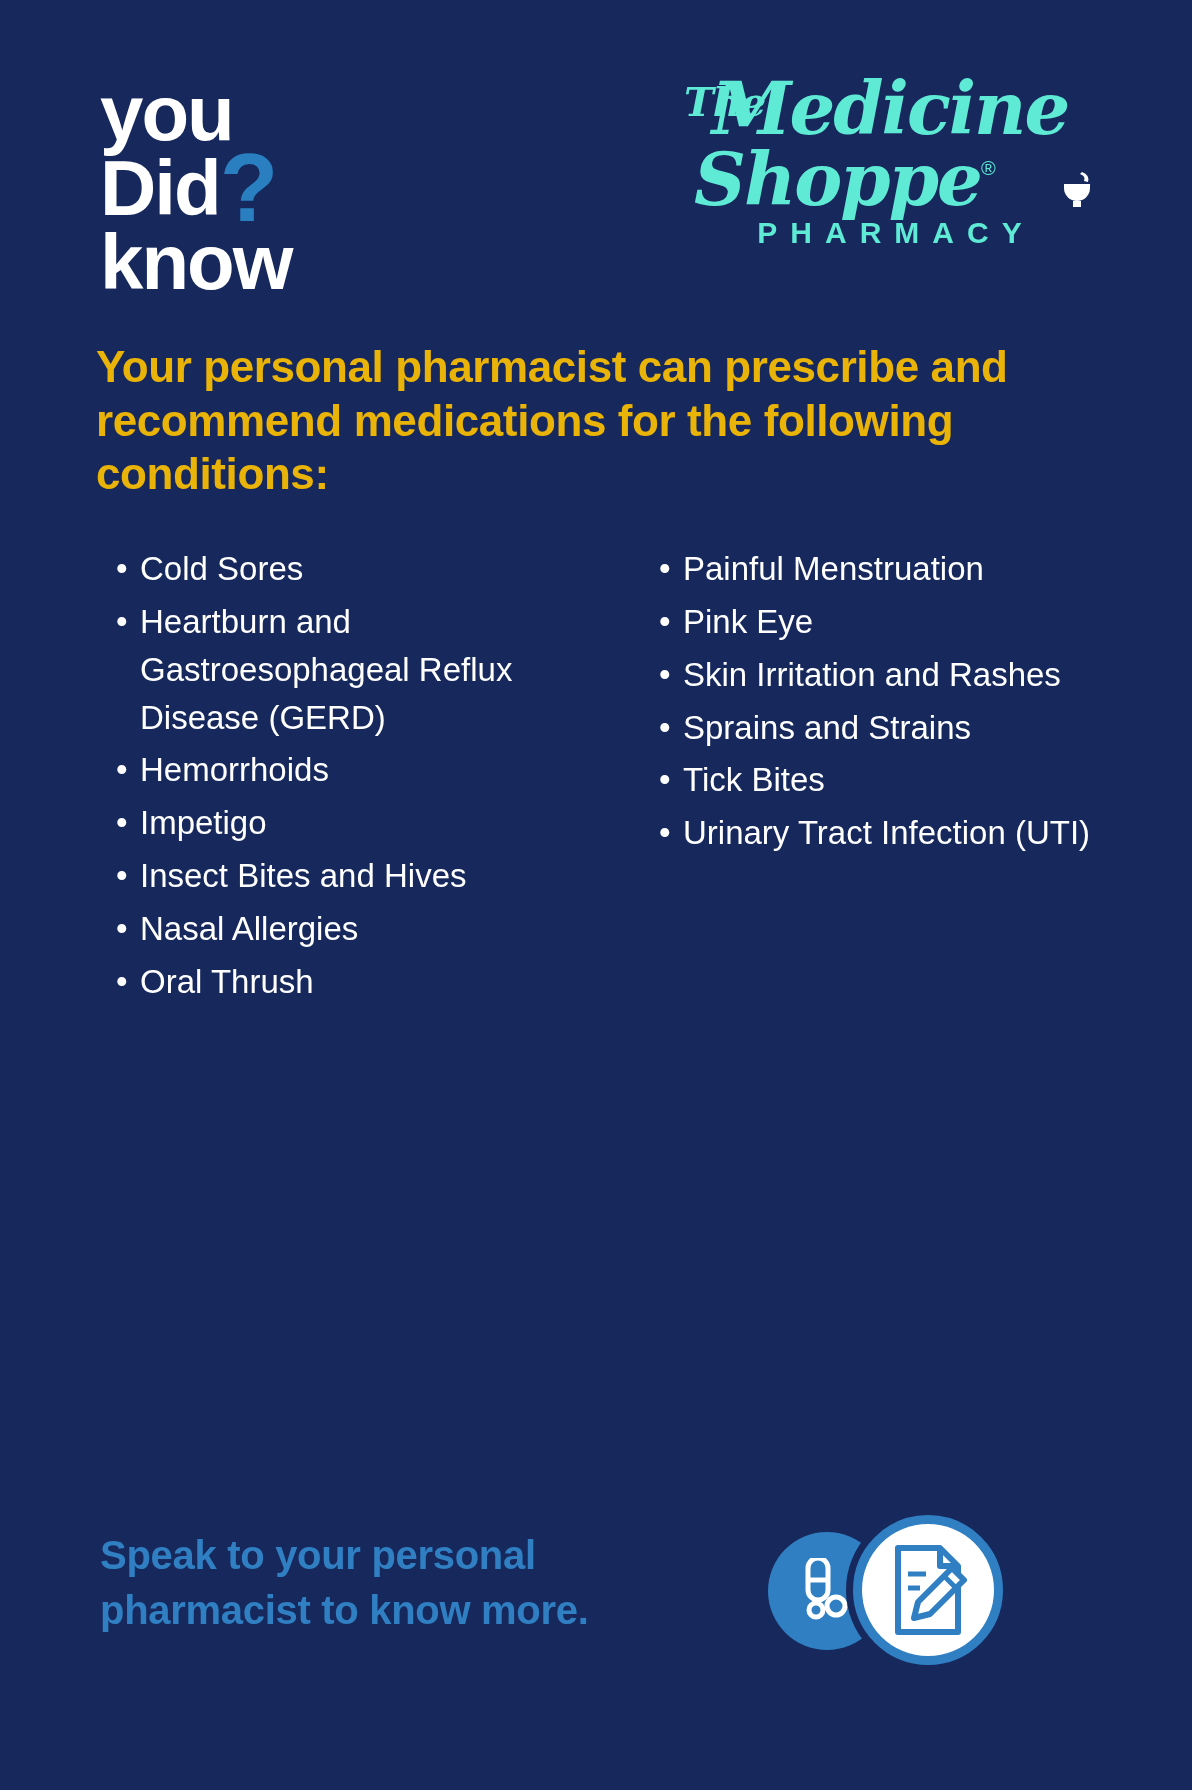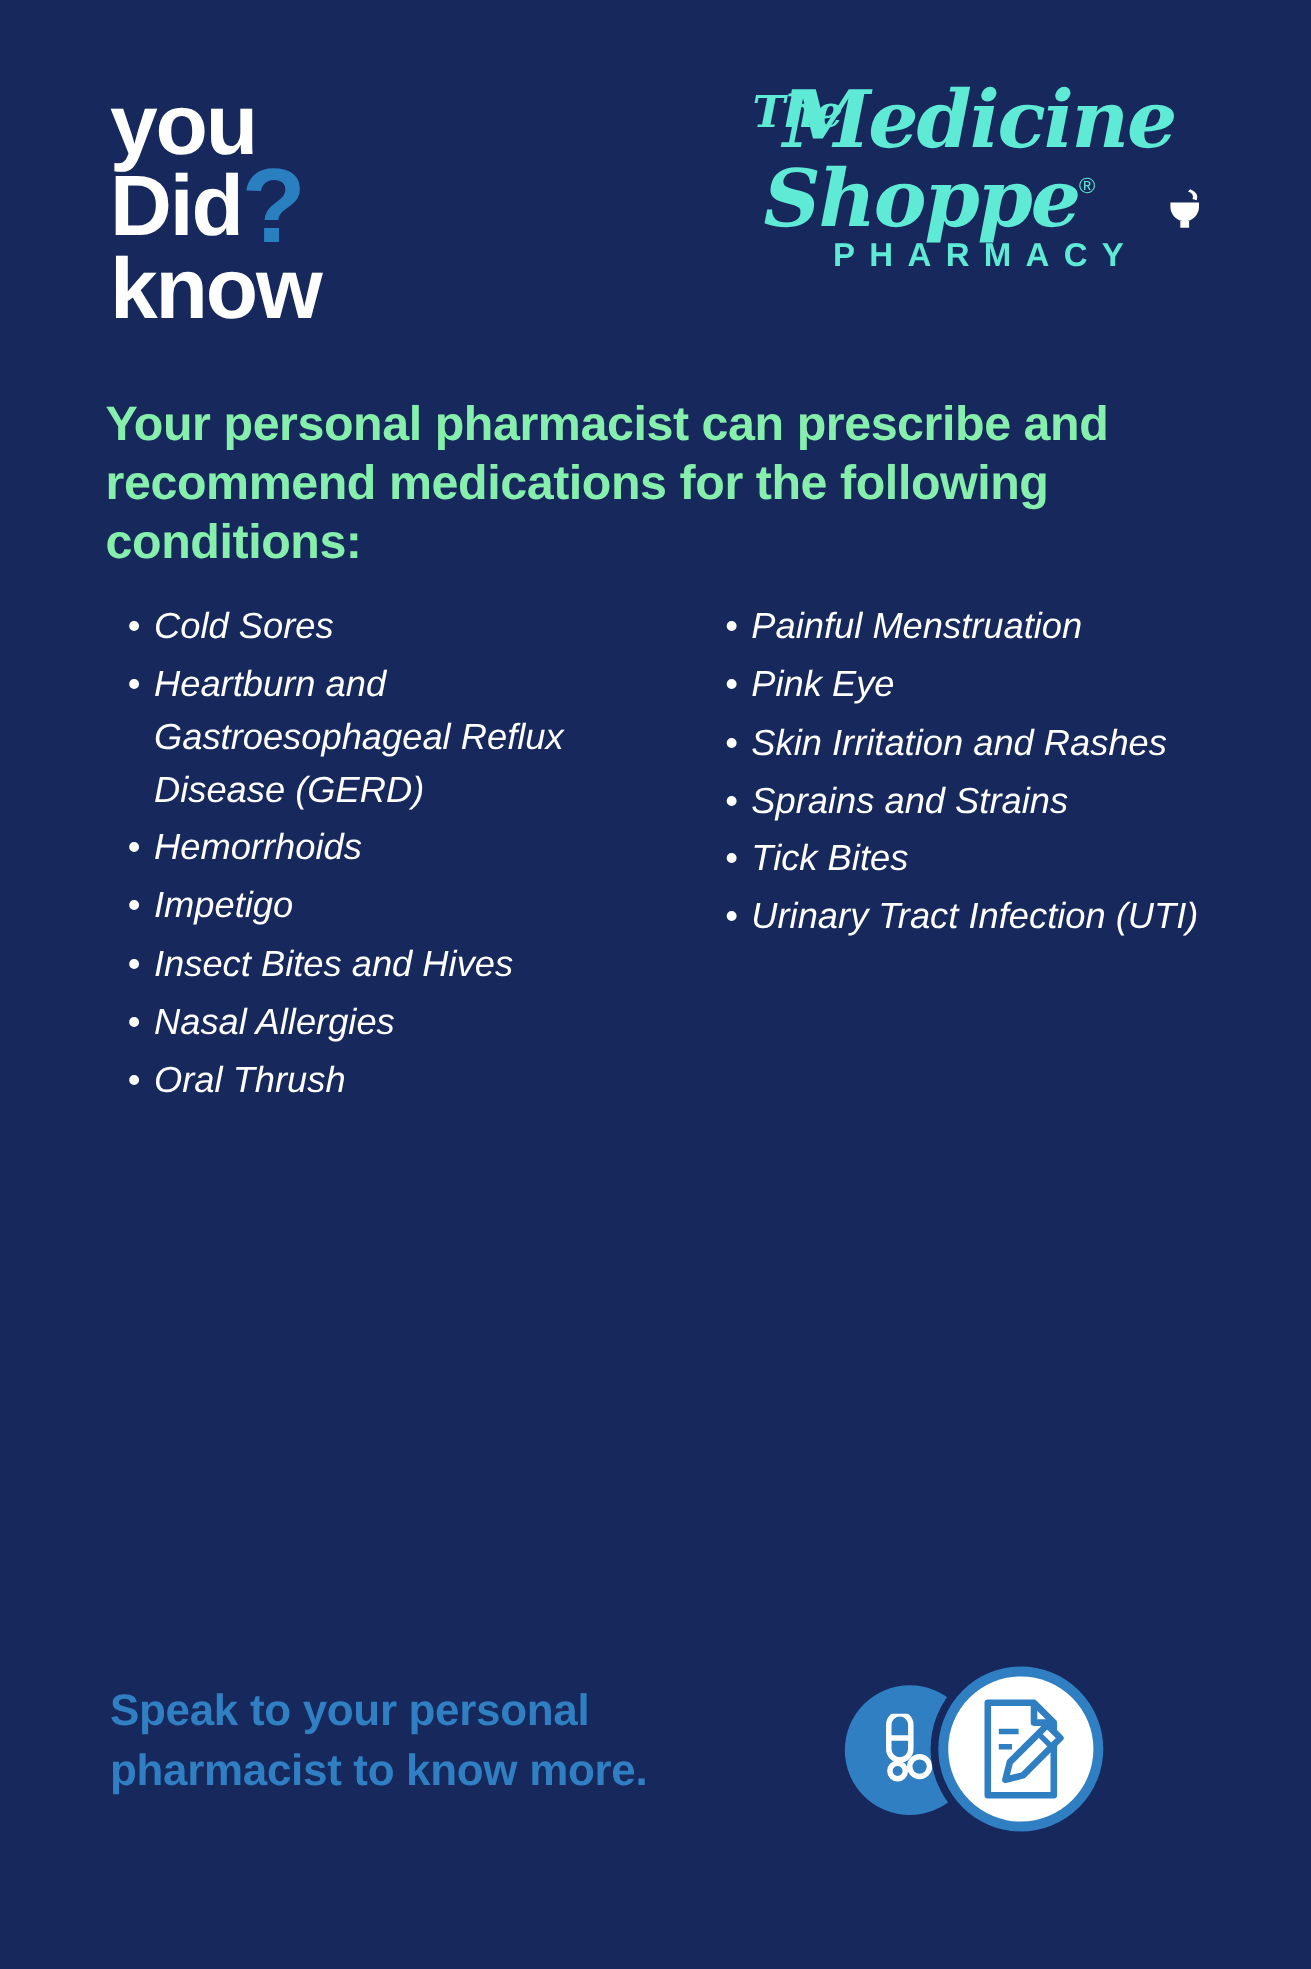--- a/index.html
+++ b/index.html
@@ -118,38 +118,37 @@
     letter-spacing: 13px;
     margin-top: -6px;
     text-align: center;
     padding-left: 12px;
   }
 
   
   .headline {
     position: absolute;
     left: 96px;
-    top: 359px;
+    top: 340px;
     width: 1000px;
-    color: #86efac;
+    color: #eab308;
     font-weight: bold;
     font-size: 44px;
     line-height: 1.22;
     letter-spacing: -0.4px;
   }
 
   
   .lists {
     position: absolute;
     left: 112px;
     top: 545px;
     width: 1000px;
     display: flex;
     gap: 40px;
-    font-style: italic;
   }
   .col {
     width: 470px;
   }
   .col.right {
     padding-left: 46px;
   }
   ul.cond {
     list-style: none;
     margin: 0;

